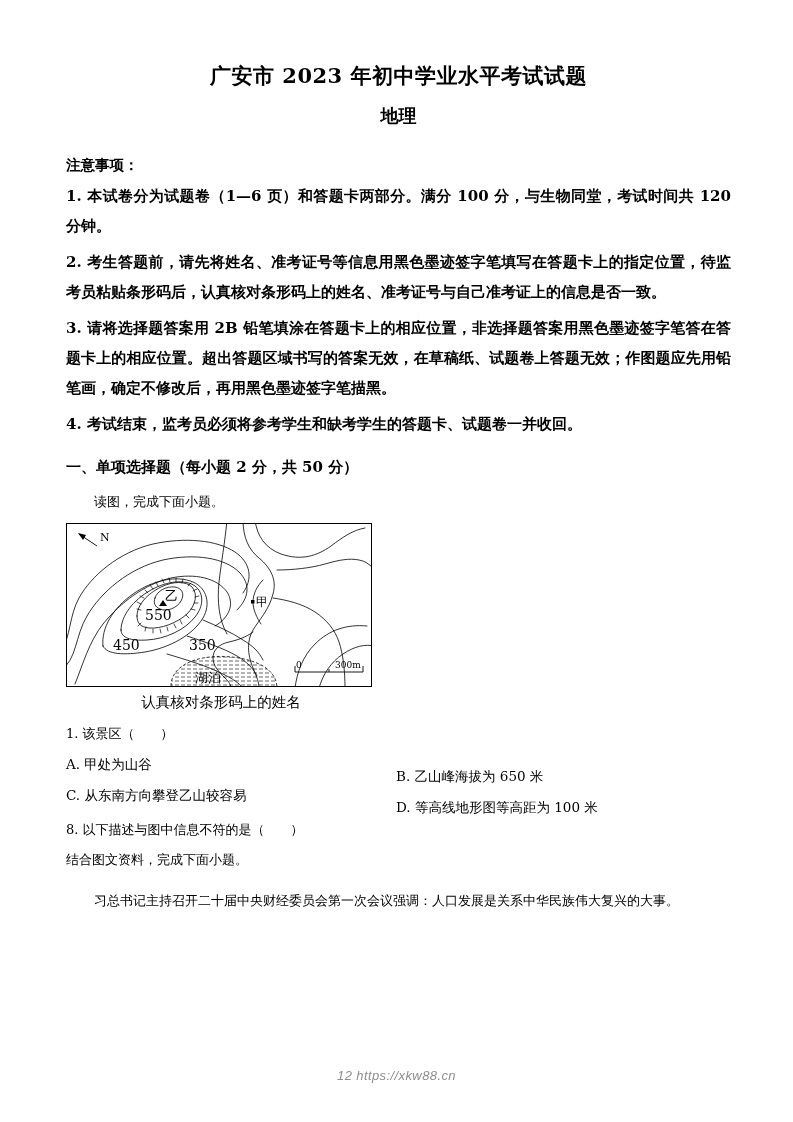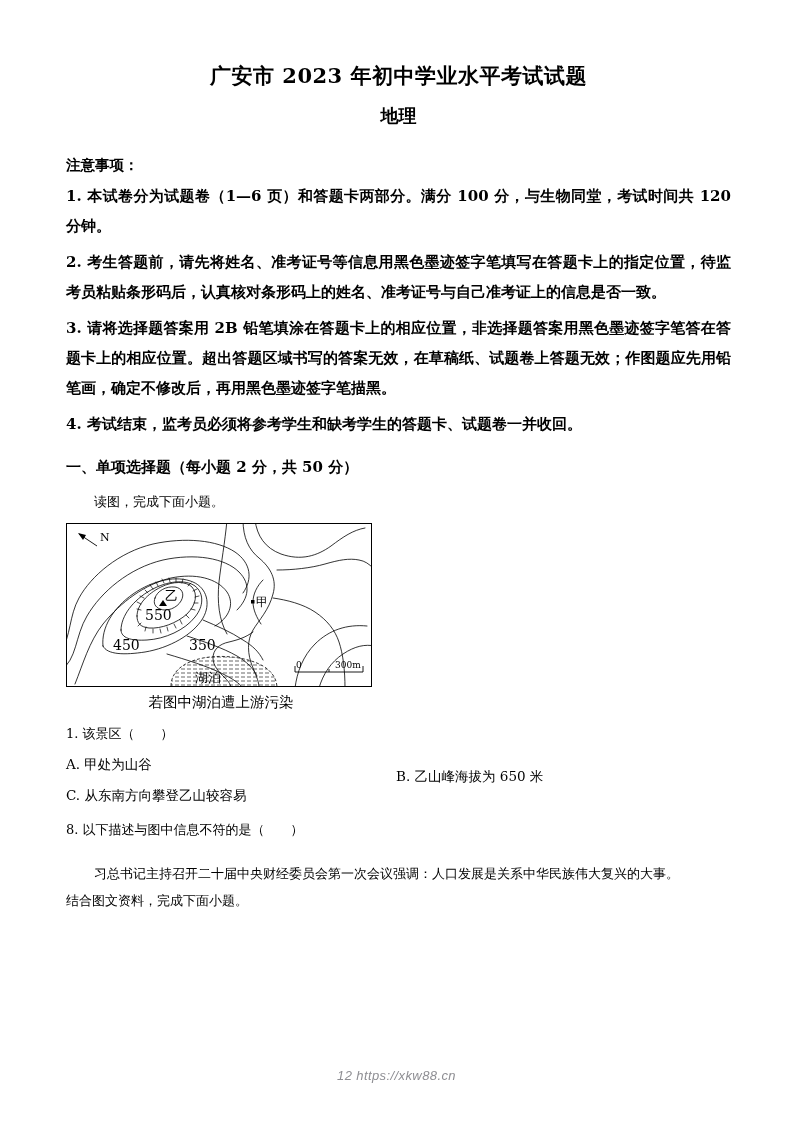--- a/index.html
+++ b/index.html
@@ -262,35 +262,36 @@
           <text x="78" y="96" font-family="DejaVu Serif, serif" font-size="14" fill="#000">550</text>
           <text x="46" y="126" font-family="DejaVu Serif, serif" font-size="14" fill="#000">450</text>
           <text x="122" y="126" font-family="DejaVu Serif, serif" font-size="14" fill="#000">350</text>
           <text x="98" y="76" font-family="DejaVu Serif, serif" font-size="13" fill="#000">乙</text>
           <text x="189" y="82" font-family="DejaVu Serif, serif" font-size="12" fill="#000">甲</text>
           <text x="128" y="158" font-family="DejaVu Serif, serif" font-size="13" fill="#000">湖泊</text>
           <text x="229" y="144" font-family="DejaVu Serif, serif" font-size="9" fill="#000">0</text>
           <text x="268" y="144" font-family="DejaVu Serif, serif" font-size="9" fill="#000">300m</text>
         </svg>
       </div>
-      <div class="fig-caption">若图中湖泊遭上游污染</div>
+      <div class="fig-caption">认真核对条形码上的姓名</div>
     </div>
 
     <div class="q-stem">1. 该景区（　　）</div>
     <div class="q-options">
       <div class="opt-row">
         <span class="opt-left">A. 甲处为山谷</span>
         <span class="opt-right">B. 乙山峰海拔为 650 米</span>
       </div>
       <div class="opt-row">
         <span class="opt-left">C. 从东南方向攀登乙山较容易</span>
+        <span class="opt-right">D. 等高线地形图等高距为 100 米</span>
       </div>
     </div>
 
     <div class="q-stem">8. 以下描述与图中信息不符的是（　　）</div>
 
+    <div class="passage cont">结合图文资料，完成下面小题。</div>
     <div class="passage">习总书记主持召开二十届中央财经委员会第一次会议强调：人口发展是关系中华民族伟大复兴的大事。</div>
-    <div class="passage cont">结合图文资料，完成下面小题。</div>
 
   </div>
 
   <div class="watermark">12 https://xkw88.cn</div>
 </div>
 
 </body></html>

